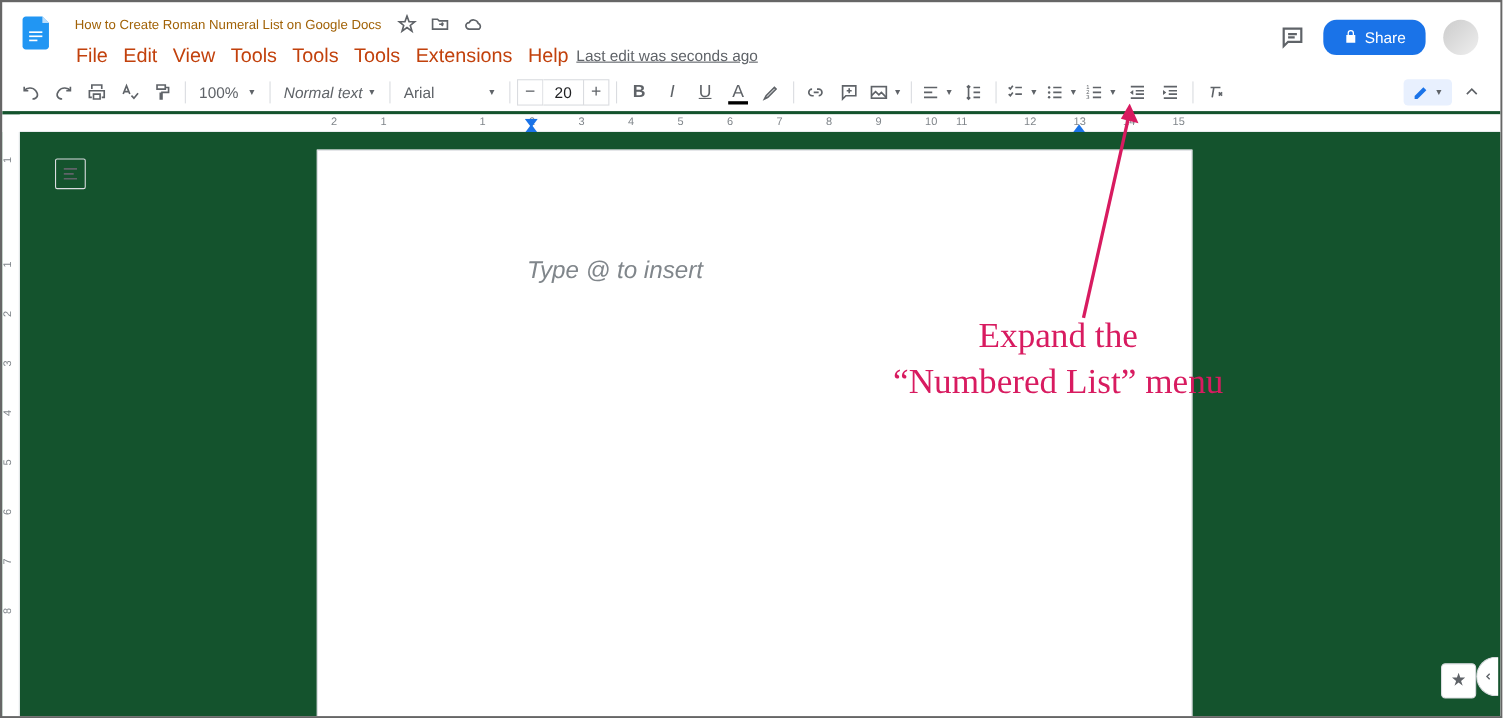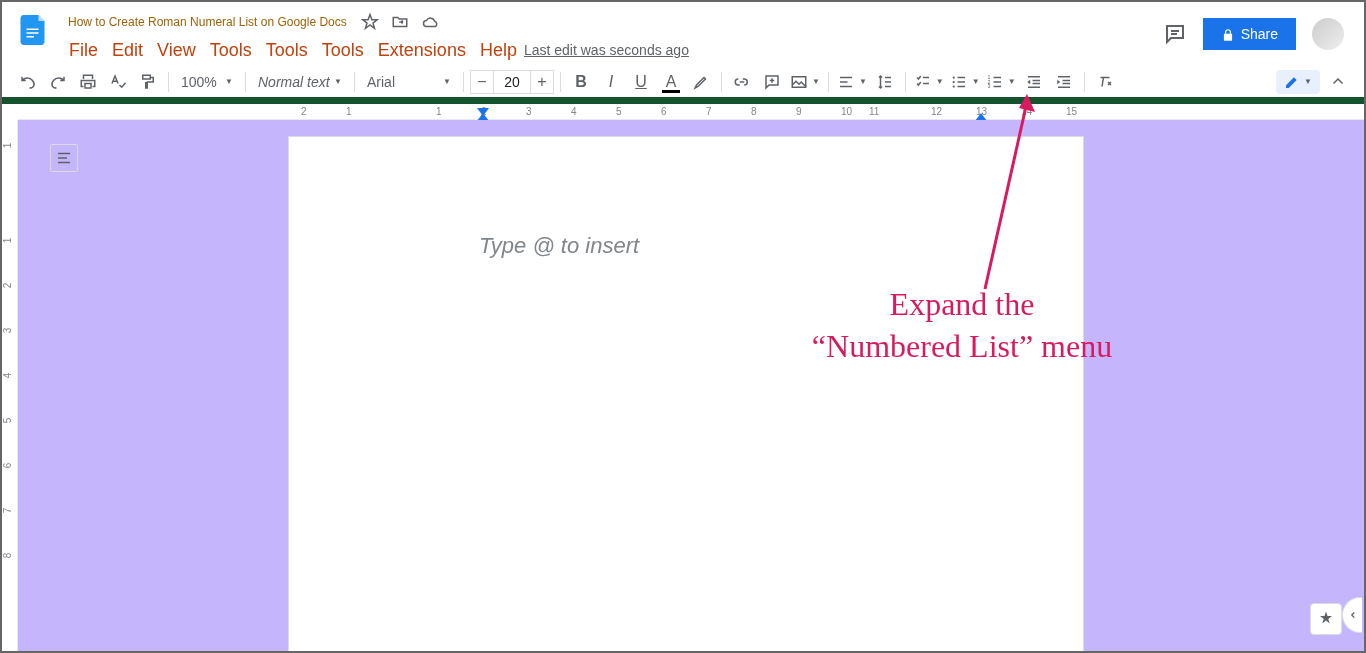--- a/index.html
+++ b/index.html
@@ -13,25 +13,25 @@
 .title-area { flex: 1; }
 .title-row { display: flex; align-items: center; height: 24px; }
 .doc-title { font-size: 12px; color: #a16207; padding: 2px 6px; border-radius: 4px; }
 .title-icons { display: flex; gap: 12px; margin-left: 8px; }
 .title-icon { color: #5f6368; cursor: pointer; display: flex; align-items: center; }
 .menu-row { display: flex; align-items: center; height: 28px; margin-top: 2px; }
 .menu-item { font-size: 18px; color: #c2410c; padding: 4px 7px; cursor: pointer; border-radius: 4px; }
 .last-edit { font-size: 14px; color: #5f6368; text-decoration: underline; cursor: pointer; }
 .header-right { display: flex; align-items: center; gap: 16px; padding-right: 8px; padding-top: 8px; }
 .comment-icon { color: #5f6368; cursor: pointer; }
-.share-btn { background: #1a73e8; color: #fff; border: none; border-radius: 0; padding: 8px 18px; font-size: 14px; cursor: pointer; display: flex; align-items: flex-end; gap: 6px; font-weight: 500; }
+.share-btn { background: #1a73e8; color: #fff; border: none; border-radius: 12px; padding: 8px 18px; font-size: 14px; cursor: pointer; display: flex; align-items: flex-start; gap: 6px; font-weight: 500; }
 .avatar { width: 32px; height: 32px; border-radius: 50%; background: linear-gradient(135deg, #ccc, #eee); cursor: pointer; }
 
 
-.toolbar { display: flex; align-items: center; padding: 0 12px; height: 38px; border-bottom: 7px solid #14532d; gap: 2px; }
+.toolbar { display: flex; align-items: center; padding: 0 12px; height: 38px; border-bottom: 3px solid #14532d; gap: 2px; }
 .tb-btn { width: 28px; height: 28px; display: flex; align-items: center; justify-content: center; color: #5f6368; cursor: pointer; border-radius: 2px; position: relative; }
 .tb-sep { width: 1px; height: 20px; background: #dadce0; margin: 0 4px; }
 .tb-dd { display: flex; align-items: center; height: 28px; padding: 0 6px; color: #5f6368; cursor: pointer; font-size: 14px; gap: 4px; }
 .zoom-dd { width: 64px; justify-content: space-between; }
 .style-dd { width: 96px; justify-content: space-between; font-style: italic; }
 .font-dd { width: 96px; justify-content: space-between; text-align: right; }
 .font-size-box { display: flex; align-items: center; }
 .fs-btn { width: 24px; height: 24px; border: 1px solid #dadce0; display: flex; align-items: center; justify-content: center; color: #5f6368; cursor: pointer; font-size: 16px; }
 .fs-input { width: 36px; height: 24px; border: 1px solid #dadce0; border-left: none; border-right: none; text-align: center; font-size: 14px; color: #202124; }
 .dd-arrow { font-size: 8px; color: #5f6368; }
@@ -39,21 +39,21 @@
 .text-color-btn::after { content: ''; position: absolute; bottom: 3px; left: 5px; right: 5px; height: 3px; background: #000; }
 .toolbar-right { margin-left: auto; display: flex; align-items: center; gap: 4px; }
 .edit-mode { background: #e8f0fe; color: #1a73e8; padding: 4px 8px; border-radius: 4px; display: flex; align-items: center; gap: 4px; cursor: pointer; }
 
 
 .ruler-h { height: 16px; background: #fff; position: relative; border-bottom: 1px solid #e8eaed; margin-left: 16px; }
 .ruler-ticks { position: absolute; left: 265px; right: 0; top: 0; height: 16px; display: flex; font-size: 10px; color: #80868b; }
 .ruler-num { position: absolute; top: 2px; }
 
 
-.workspace { display: flex; height: calc(100% - 118px); background: #c4b5fd; position: relative; }
+.workspace { display: flex; height: calc(100% - 118px); background: #14532d; position: relative; }
 .ruler-v { width: 16px; background: #fff; border-right: 1px solid #e8eaed; height: 100%; position: relative; }
 .ruler-v-num { position: absolute; font-size: 10px; color: #80868b; left: 3px; transform: rotate(-90deg); }
 .canvas { flex: 1; padding: 16px 0 0 0; display: flex; justify-content: center; overflow: hidden; position: relative; }
 .page { width: 796px; min-height: 1000px; background: #fff; border: 1px solid #dadce0; padding: 96px 72px 72px 190px; position: relative; margin-left: -10px; }
 .placeholder { color: #80868b; font-style: italic; font-size: 22px; }
 .outline-icon { position: absolute; left: 32px; top: 24px; color: #5f6368; cursor: pointer; border: 1px solid #dadce0; border-radius: 2px; padding: 4px; }
 
 
 .annotation { position: absolute; pointer-events: none; z-index: 100; padding-left: 37px; }
 .anno-text { color: #d81b60; font-size: 32px; font-family: 'Comic Sans MS', cursive; line-height: 1.3; text-align: center; position: absolute; }

